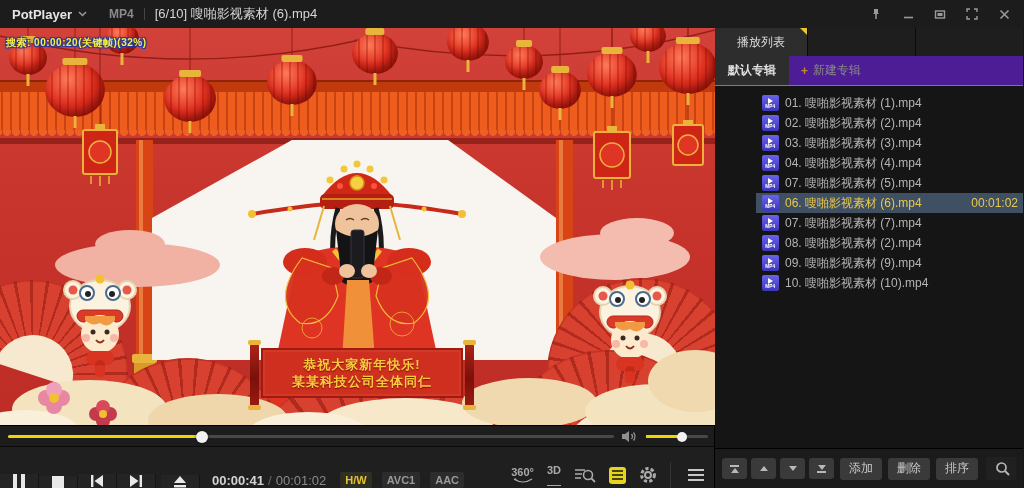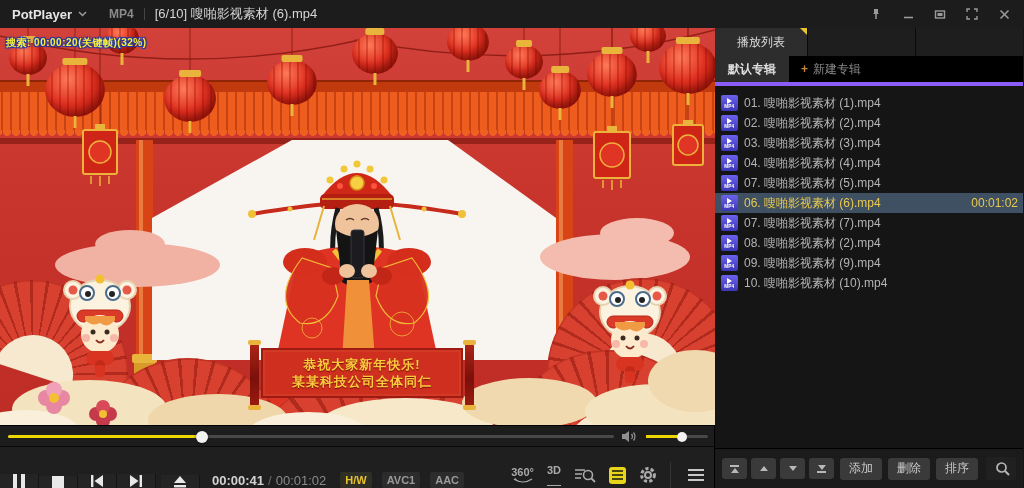--- a/index.html
+++ b/index.html
@@ -109,27 +109,27 @@
   .burger { display:flex; flex-direction:column; gap:3px; cursor:pointer; padding:4px; }
   .burger i { width:16px; height:2px; background:#c8c8c8; }
 
   
   .panel { width:308px; display:flex; flex-direction:column; background:#161616; }
   .pl-tabs { height:28px; display:flex; background:#121212; flex:0 0 28px; }
   .pl-tab-active { position:relative; width:92px; background:#2d2d2d; color:#dedede; font-size:12px;
      display:flex; align-items:center; justify-content:center; cursor:pointer; }
   .pl-tab-active::after { content:""; position:absolute; top:0; right:0; border-left:7px solid transparent; border-top:7px solid #e8c52a; }
   .pl-tab-empty { flex:1; background:#1e1e1e; border-left:1px solid #0a0a0a; cursor:pointer; }
-  .album-bar { height:30px; background:#000000; display:flex; align-items:stretch; border-bottom:4px solid #8b5cf6; flex:0 0 30px; }
+  .album-bar { height:30px; background:#4c1d95; display:flex; align-items:stretch; border-bottom:1px solid #8b5cf6; flex:0 0 30px; }
   .album-active { width:74px; background:#2d2d2d; color:#e0e0e0; font-size:12px; font-weight:bold;
      display:flex; align-items:center; justify-content:center; cursor:pointer; }
   .album-new { display:flex; align-items:center; gap:5px; padding:0 12px; color:#8a8a8a; font-size:12px; cursor:pointer; }
   .album-new .plus { color:#c8863a; font-weight:bold; }
   .pl-list { flex:1; background:#151515; padding-top:7px; overflow:hidden; }
-  .pl-item { height:20px; display:flex; align-items:center; gap:6px; padding:0 5px 0 6px; color:#b5b5b5; font-size:12px; cursor:pointer; white-space:nowrap; }
+  .pl-item { height:20px; display:flex; align-items:center; gap:6px; padding:0 5px 0 6px; color:#b5b5b5; font-size:12px; cursor:pointer; white-space:nowrap;margin-left:41px; }
   .pl-item.active { background:#3f5063; color:#e8c94e; }
   .pl-item .dur { margin-left:auto; font-size:12px; }
   .mp4-ico { flex:0 0 17px; width:17px; height:16px; border-radius:2px; background:linear-gradient(180deg,#6a62ea,#3c36b8);
      display:flex; flex-direction:column; align-items:center; justify-content:center; }
   .mp4-ico .tri { width:0; height:0; border-left:5px solid #fff; border-top:3px solid transparent; border-bottom:3px solid transparent; }
   .mp4-ico .lbl { font-size:5px; line-height:5px; color:#fff; font-weight:bold; transform:scale(.95); }
   .pl-footer { height:40px; background:#1b1b1b; border-top:1px solid #000; display:flex; align-items:center; gap:4px; padding:0 7px; flex:0 0 40px; }
   .mini-btn { width:25px; height:21px; background:#3a3a3a; border-radius:3px; display:flex; flex-direction:column;
      align-items:center; justify-content:center; gap:1px; cursor:pointer; }
   .mini-btn .bar { width:9px; height:2px; background:#b8b8b8; }

